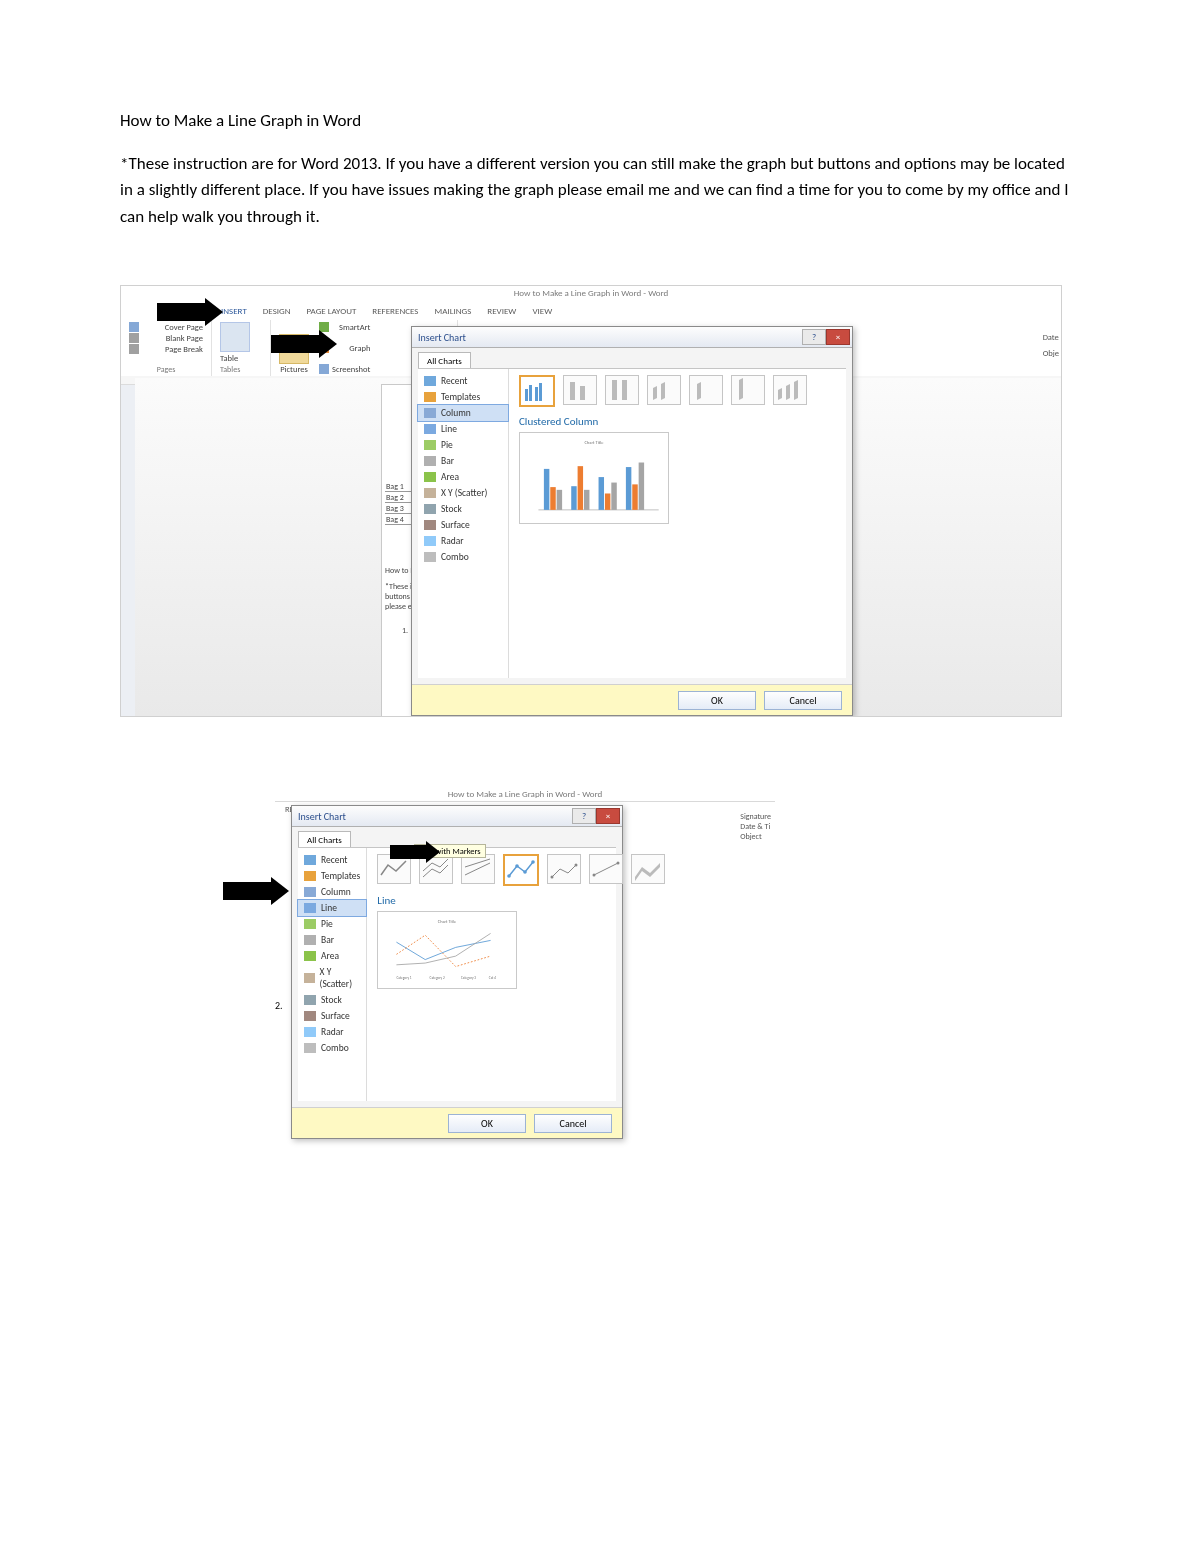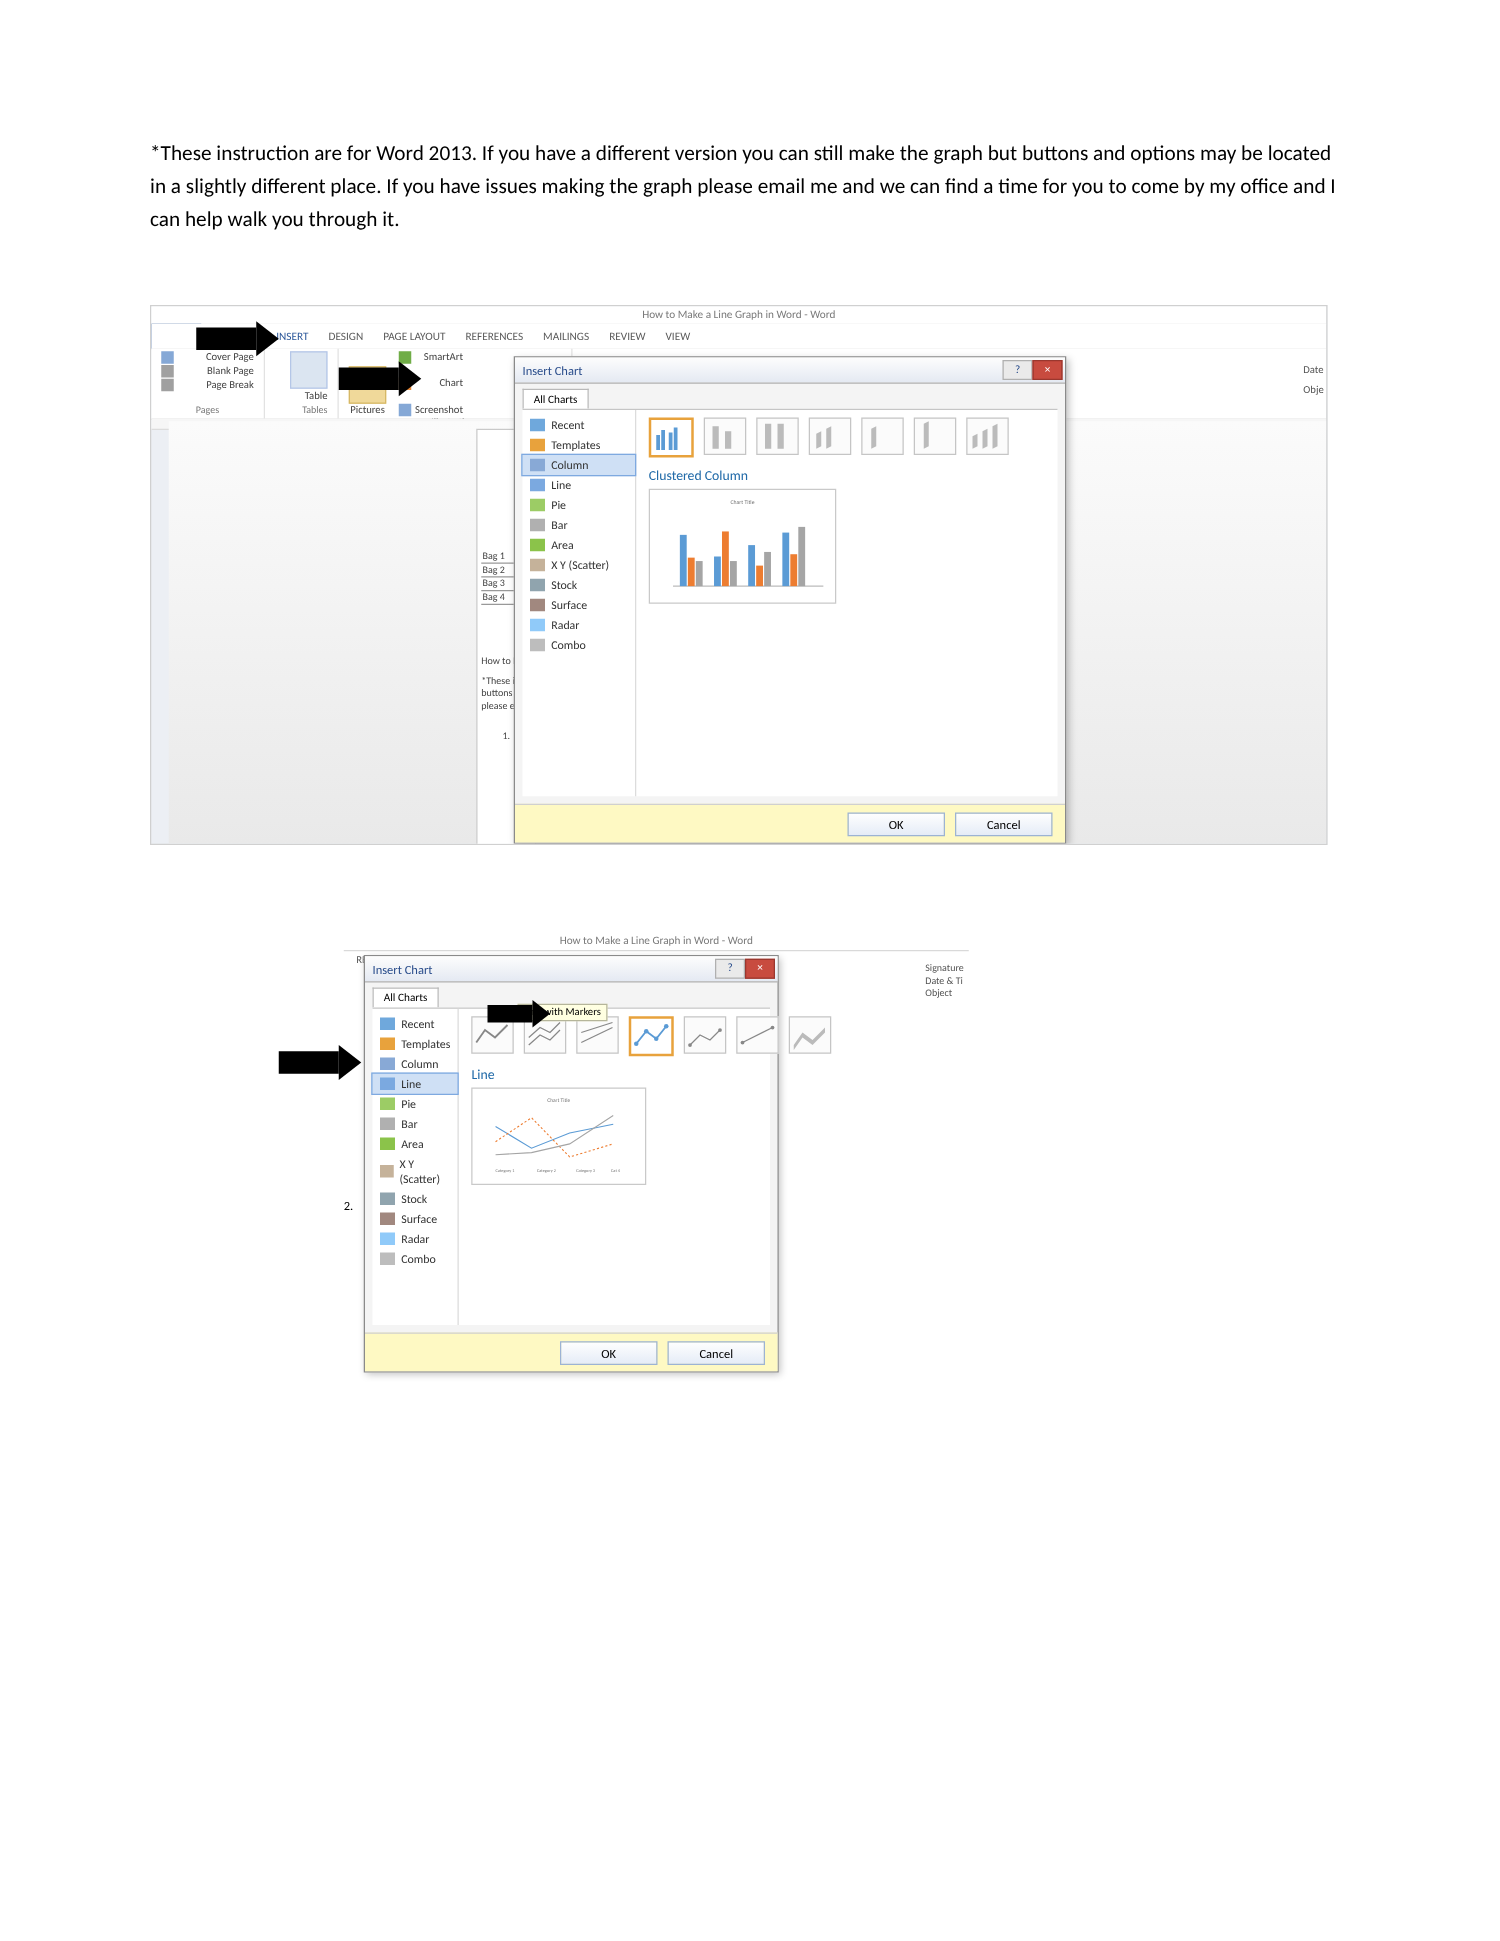--- a/index.html
+++ b/index.html
@@ -312,20 +312,21 @@
   }
 
   .step2-wrap { margin-top: 2px; }
   .step2-text { max-width: 760px; }
 </style>
 </head>
 <body>
 
 <div class="page">
 
+  <div class="title">How to Make a Line Graph in Word</div>
 
   <div class="note">*These instruction are for Word 2013. If you have a different version you can still make the graph but buttons and options may be located in a slightly different place. If you have issues making the graph please email me and we can find a time for you to come by my office and I can help walk you through it.</div>
 
 
   <div class="shot1">
     <div class="qat">
       <span></span>
       <span></span>
       <span style="background:#5b8bd0"></span>
       <span class="reload"></span>
@@ -354,39 +355,39 @@
               <span class="ic grey"></span>
               <span>Blank Page</span>
             </div>
           <div class="ritem">
               <span class="ic grey"></span>
               <span>Page Break</span>
             </div>
         </div>
         <div class="glabel">Pages</div>
       </div>
-      <div class="rgroup" style="width:42px;align-items:flex-end">
+      <div class="rgroup" style="width:42px;align-items:flex-start">
         <div class="bigicon"></div>
         <div>Table</div>
         <div class="glabel">Tables</div>
       </div>
       <div class="rgroup" style="width:170px">
         <div class="gitems row">
           <div style="text-align:center">
             <div class="bigicon" style="background:#f0d99a;border-color:#d6b866"></div>
             <div>Pictures</div>
           </div>
           <div class="gitems" style="gap:11px">
             <div class="ritem">
                 <span class="ic green"></span>
                 <span>SmartArt</span>
               </div>
             <div class="ritem">
                 <span class="ic orange"></span>
-                <span>Chart</span>
+                <span>Graph</span>
               </div>
             <div class="ritem">
                 <span class="ic"></span>
                 <span>Screenshot</span>
               </div>
           </div>
         </div>
         <div class="glabel">Illustrations</div>
       </div>
     </div>

